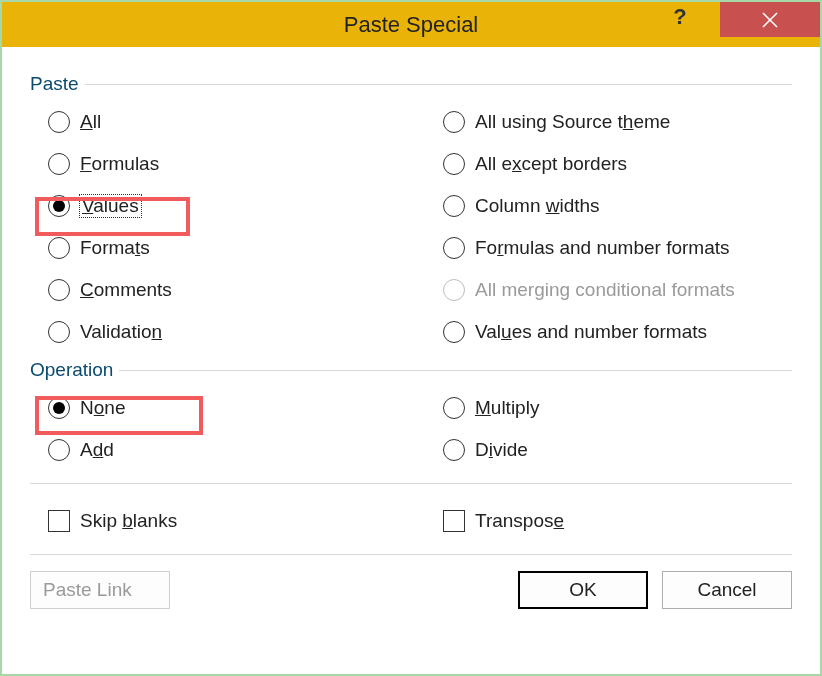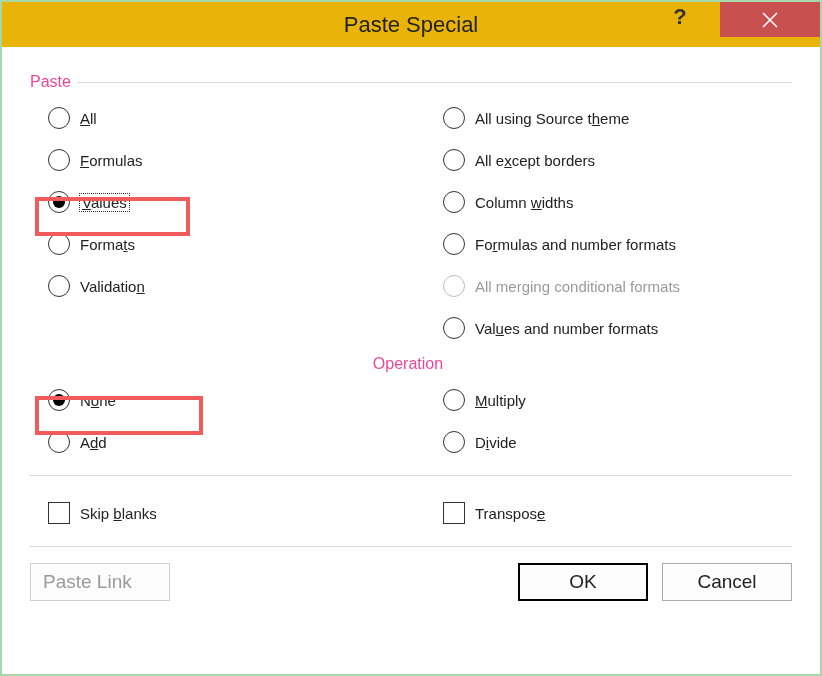--- a/index.html
+++ b/index.html
@@ -65,22 +65,22 @@
   .content {
     padding: 18px 28px 20px 28px;
   }
 
   .group-head {
     display: flex;
     align-items: center;
     margin-top: 8px;
   }
   .group-label {
-    font-size: 16px;
-    color: #ec4899;
+    font-size: 19px;
+    color: #0c4a6e;
     padding-right: 6px;
   }
   .group-rule {
     flex: 1;
     height: 1px;
     background: #d9d9d9;
   }
 
   .cols {
     display: flex;
@@ -110,21 +110,21 @@
   .radio-outer.disabled { border-color: #bdbdbd; }
   .radio-inner {
     width: 12px;
     height: 12px;
     background: #000;
     border-radius: 50%;
     display: none;
   }
   .radio-row.checked .radio-inner { display: block; }
   .radio-label {
-    font-size: 15px;
+    font-size: 19px;
   }
   .radio-label.disabled { color: #9a9a9a; }
   .radio-label.dotted {
     outline: 1px dotted #333;
     outline-offset: 0px;
     padding: 0 2px;
   }
 
   .checkbox-row {
     display: flex;
@@ -230,20 +230,24 @@
               <span class="radio-inner"></span>
             </span>
             <span class="radio-label dotted"><span><span class="u">V</span>alues</span></span>
           </div>
           <div class="radio-row">
             <span class="radio-outer"></span>
             <span class="radio-label"><span>Forma<span class="u">t</span>s</span></span>
           </div>
           <div class="radio-row">
             <span class="radio-outer"></span>
+            <span class="radio-label"><span><span class="u">C</span>omments</span></span>
+          </div>
+          <div class="radio-row">
+            <span class="radio-outer"></span>
             <span class="radio-label"><span>Validatio<span class="u">n</span></span></span>
           </div>
         </div>
       <div class="col-right" id="paste-right">
           <div class="radio-row">
             <span class="radio-outer"></span>
             <span class="radio-label"><span>All using Source t<span class="u">h</span>eme</span></span>
           </div>
           <div class="radio-row">
             <span class="radio-outer"></span>
@@ -261,21 +265,21 @@
             <span class="radio-outer disabled"></span>
             <span class="radio-label disabled"><span>All mer<span class="u">g</span>ing conditional formats</span></span>
           </div>
           <div class="radio-row">
             <span class="radio-outer"></span>
             <span class="radio-label"><span>Val<span class="u">u</span>es and number formats</span></span>
           </div>
         </div>
     </div>
 
-    <div class="group-head" style="margin-top:6px;flex-direction:column;">
+    <div class="group-head" style="margin-top:6px;">
       <span class="group-label">Operation</span>
       <span class="group-rule"></span>
     </div>
     <div class="cols">
       <div class="col-left" id="op-left">
           <div class="radio-row checked">
             <span class="radio-outer">
               <span class="radio-inner"></span>
             </span>
             <span class="radio-label"><span>N<span class="u">o</span>ne</span></span>

